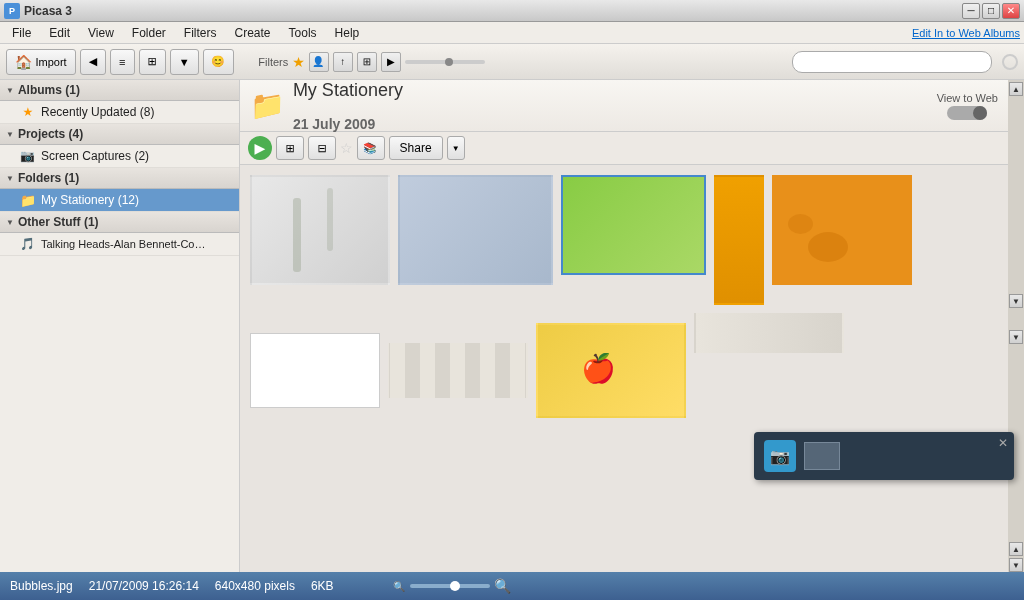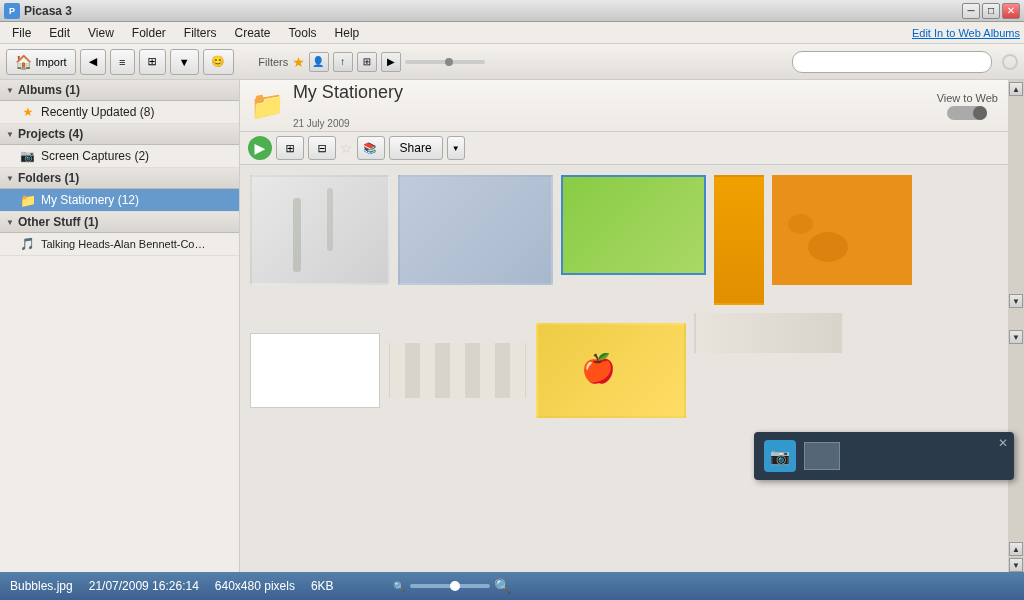--- a/index.html
+++ b/index.html
@@ -118,21 +118,21 @@
       align-items: center;
       justify-content: space-between;
       padding: 6px 10px;
       background: linear-gradient(to bottom, #f8f6f2, #ede9e4);
       border-bottom: 1px solid #ccc;
       height: 52px;
     }
     #folder-title-area { display: flex; align-items: center; gap: 8px; }
     #folder-icon-large { font-size: 28px; color: #f0b000; }
     #folder-name { font-size: 18px; color: #333; font-weight: normal; }
-    #folder-date { font-size: 10px; color: #666; margin-top: 15px; }
+    #folder-date { font-size: 14px; color: #666; margin-top: 15px; font-weight: bold; }
     #sync-area { display: flex; flex-direction: column; align-items: center; gap: 2px; font-size: 11px; color: #555; }
     #sync-toggle { width: 40px; height: 14px; background: #aaa; border-radius: 7px; position: relative; cursor: pointer; }
     #sync-toggle-inner { width: 14px; height: 14px; background: #666; border-radius: 7px; position: absolute; right: 0; }
 
     
     #content-toolbar {
       display: flex;
       align-items: center;
       padding: 4px 8px;
       background: #ede9e4;

